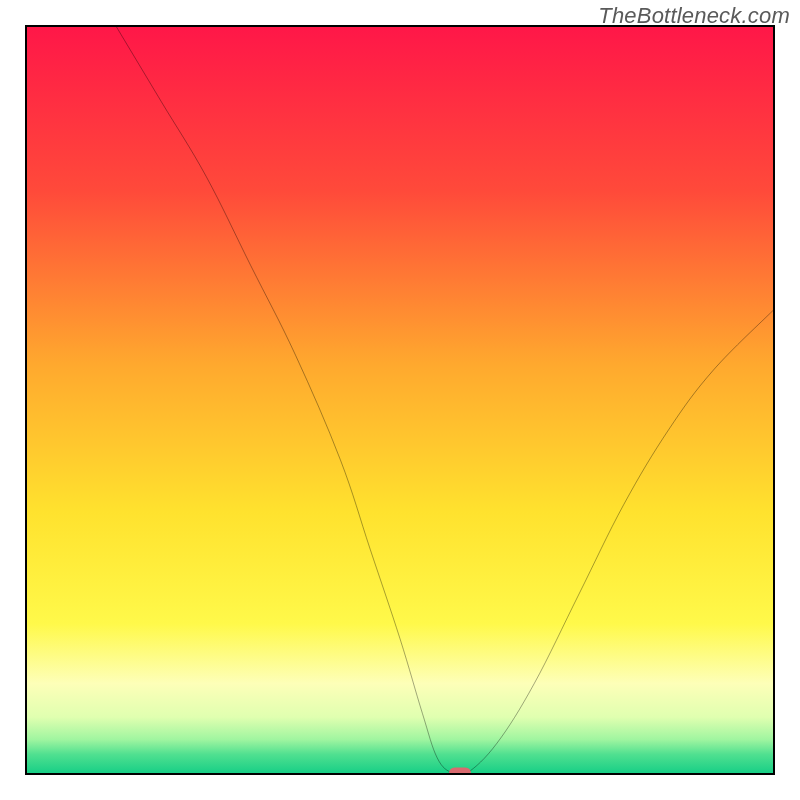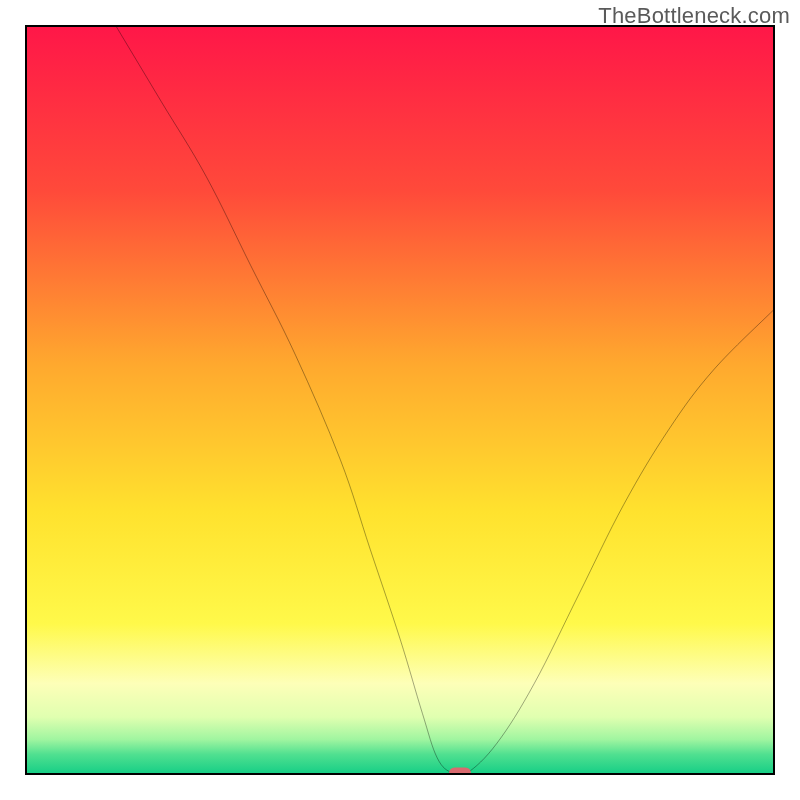--- a/index.html
+++ b/index.html
@@ -7,20 +7,21 @@
     padding: 0;
     width: 800px;
     height: 800px;
     background: #ffffff;
     font-family: Arial, Helvetica, sans-serif;
   }
   .container {
     position: relative;
     width: 800px;
     height: 800px;
+    font-style: italic;
   }
   .watermark {
     position: absolute;
     top: 3px;
     right: 10px;
     font-size: 22px;
     font-weight: 500;
     color: #5a5a5a;
     letter-spacing: 0.2px;
     z-index: 10;

